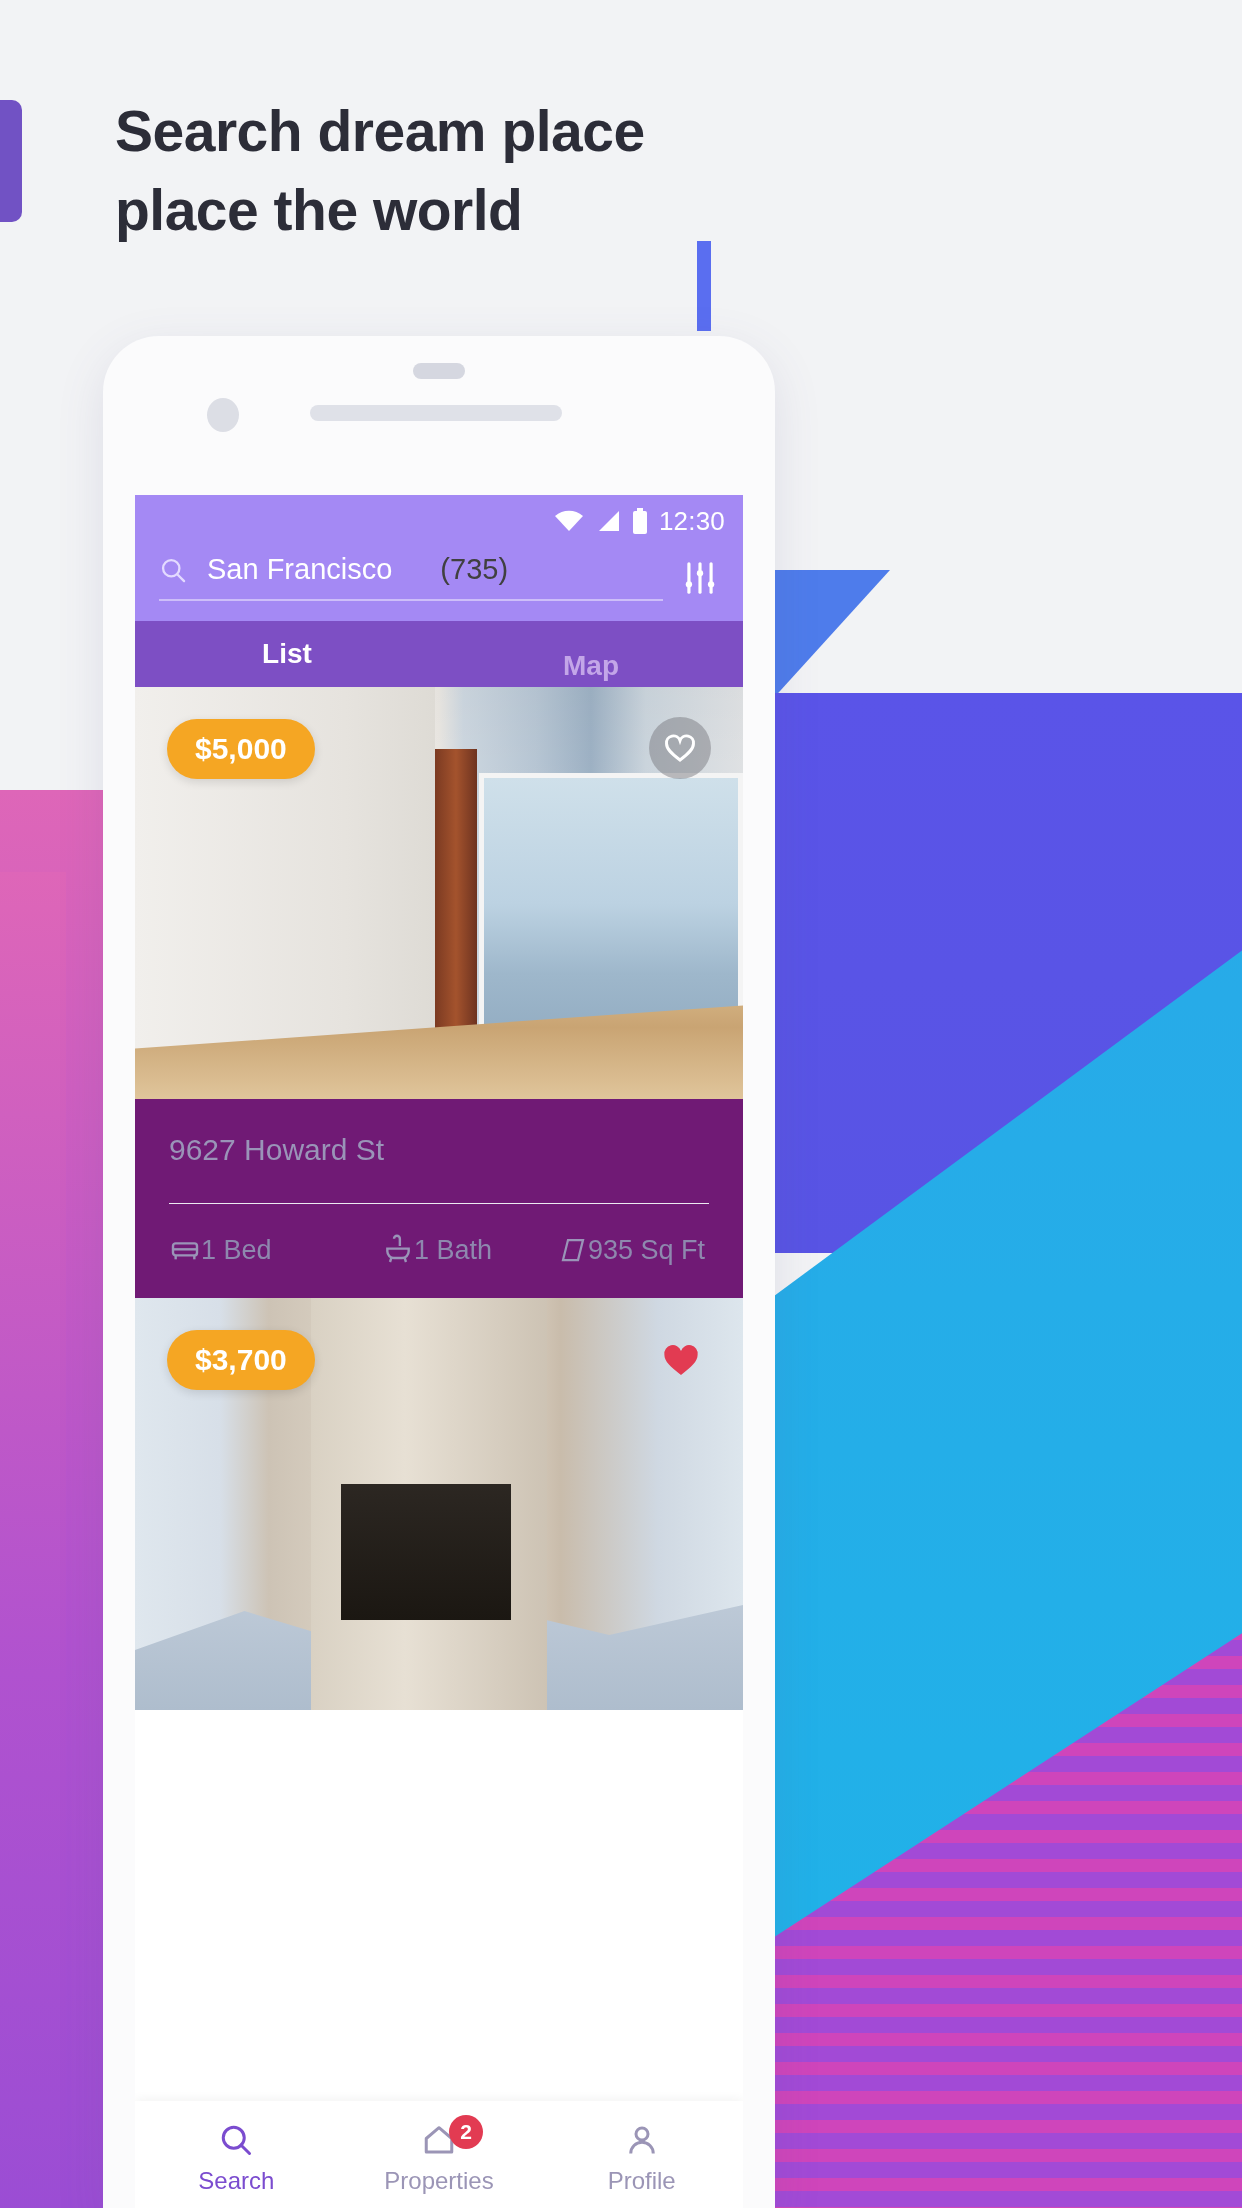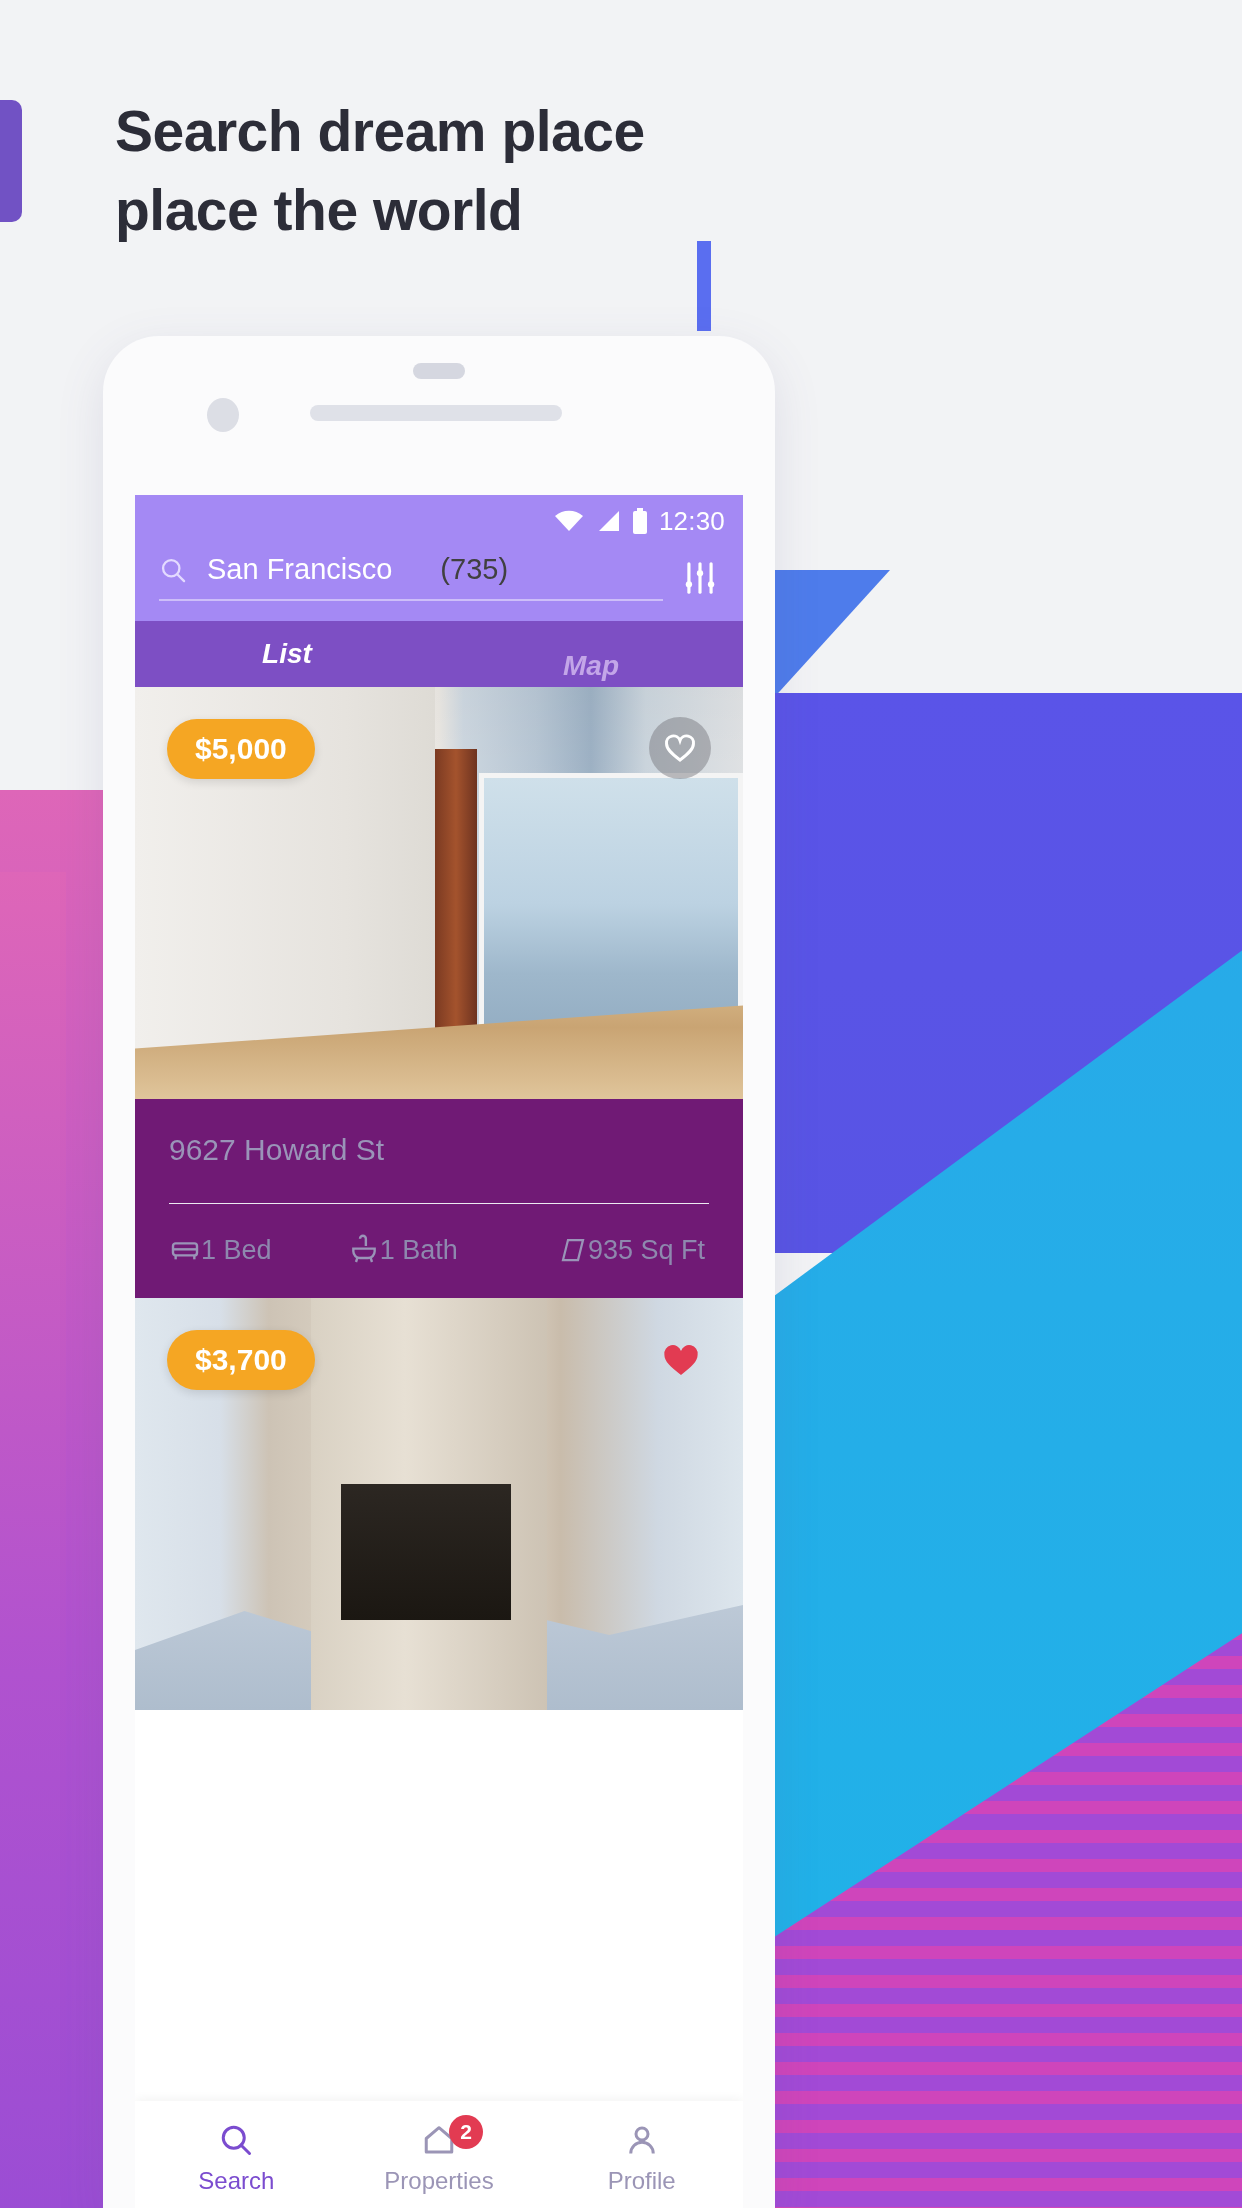--- a/index.html
+++ b/index.html
@@ -107,21 +107,21 @@
     border-bottom: 2px solid rgba(255,255,255,0.45);
     padding-bottom: 13px;
   }
   .sf-text { color: #ffffff; font-size: 29px; }
   .sf-count { color: #404040; font-size: 29px; margin-left: 28px; }
   .filter-btn { margin-left: 18px; padding-top: 6px; cursor: pointer; }
 
   .tabs { display: flex; background: #7d4fc4; height: 66px; }
   .tab {
     flex: 1; display: flex; align-items: center; justify-content: center;
-    font-size: 28px; font-weight: bold; cursor: pointer; font-style: italic;
+    font-size: 28px; font-weight: bold; cursor: pointer;
   }
   .tab.active { color: #ffffff; }
   .tab.inactive { color: #c3a6e8; margin-top: 23px; }
 
   
   .card-photo { position: relative; width: 608px; height: 412px; overflow: hidden; }
   .photo1 {
     background:
       linear-gradient(180deg, rgba(0,0,0,0.03), rgba(0,0,0,0) 35%),
       linear-gradient(90deg,#eceae6 0%,#e6e3dd 34%,#f3f1ee 45%,#ece9e4 50%,
@@ -189,21 +189,21 @@
     display: flex; gap: 16px;
   }
   .dot { width: 14px; height: 14px; border-radius: 50%; background: rgba(255,255,255,0.55); }
   .dot.on { background: #ffffff; }
 
   .card-body { padding: 34px 34px 0 34px; background: #701a75; }
   .addr { font-size: 30px; color: #9a94b8; }
   .divider { height: 1px; background: #eceaf2; margin-top: 36px; }
   .specs { display: flex; padding: 30px 0 32px 0; }
   .spec { flex: 1; display: flex; align-items: center; }
-  .spec.c2 { justify-content: flex-start; }
+  .spec.c2 { justify-content: center; }
   .spec.c3 { justify-content: flex-end; padding-right: 4px; }
   .spec-t { font-size: 27px; color: #8e88ae; }
 
   
   .bottomnav {
     position: absolute; left: 0; bottom: 0; width: 608px; height: 115px;
     background: #ffffff; display: flex;
     box-shadow: 0 -2px 10px rgba(0,0,0,0.05);
   }
   .nav-item {

